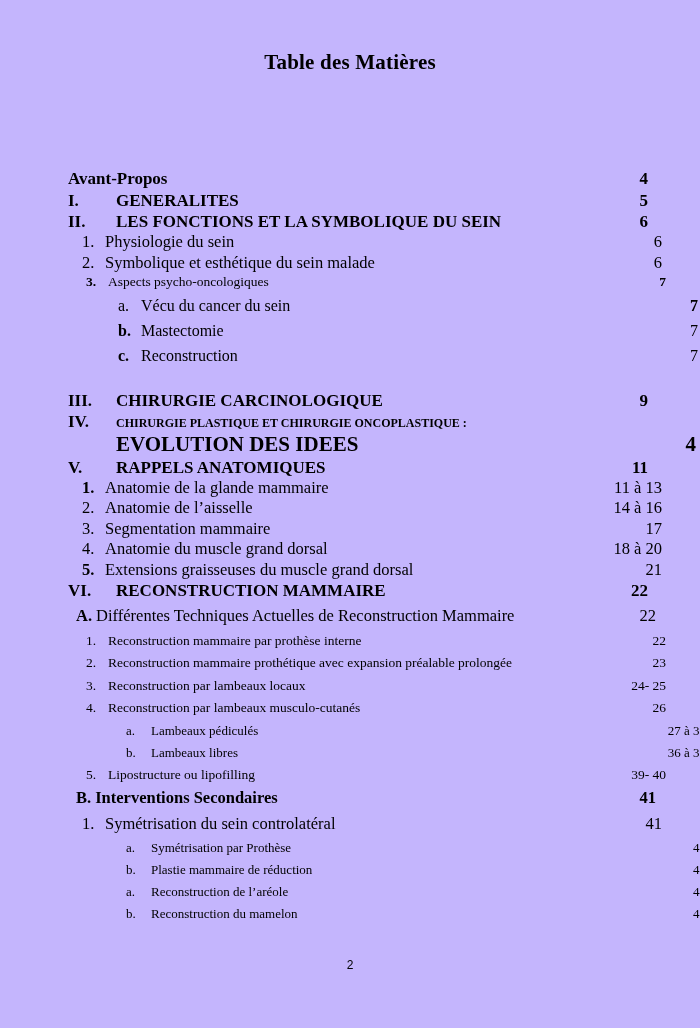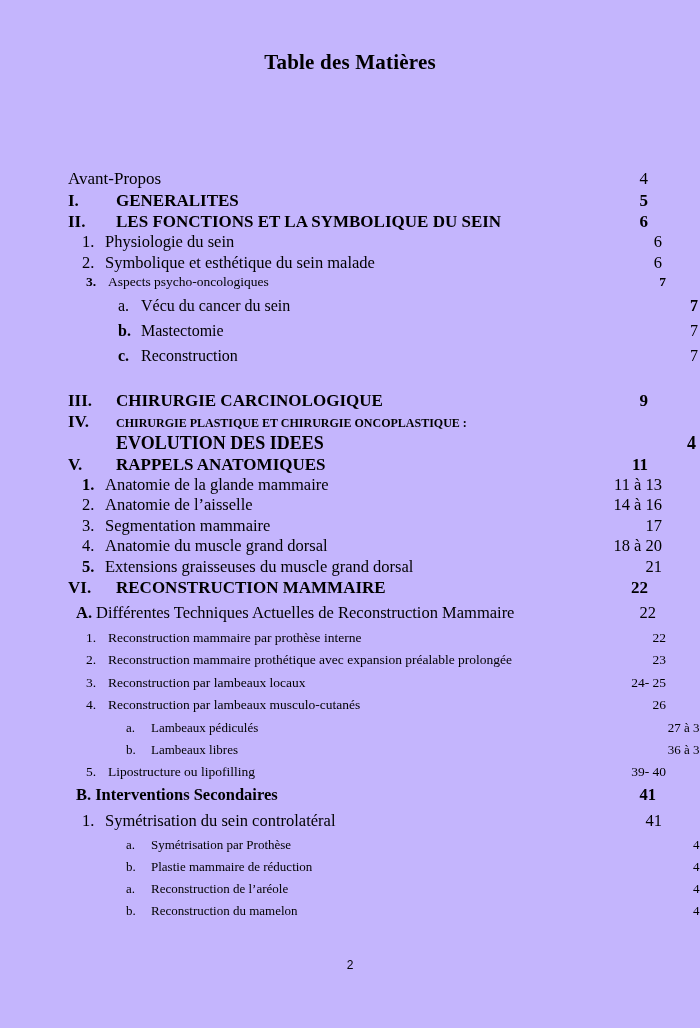--- a/index.html
+++ b/index.html
@@ -62,40 +62,40 @@
 
   .marker {
     display: inline-block;
   }
 
   
 
   
   .lvl-front {
     font-size: 17px;
-    font-weight: normal;
+    font-weight: bold;
     margin-bottom: 5px;
   }
 
   
   .lvl-roman {
     font-size: 17px;
     font-weight: bold;
     margin-bottom: 4px;
   }
   .lvl-roman .marker {
     width: 48px;
   }
   .lvl-roman.small-title .title-text {
     font-size: 12px;
   }
 
   
   .lvl-roman-cont {
-    font-size: 18px;
+    font-size: 21px;
     font-weight: bold;
     margin-bottom: 4px;
     padding-left: 48px;
   }
 
   
   .lvl-num {
     font-size: 16.5px;
     margin-bottom: 4px;
     padding-left: 14px;

